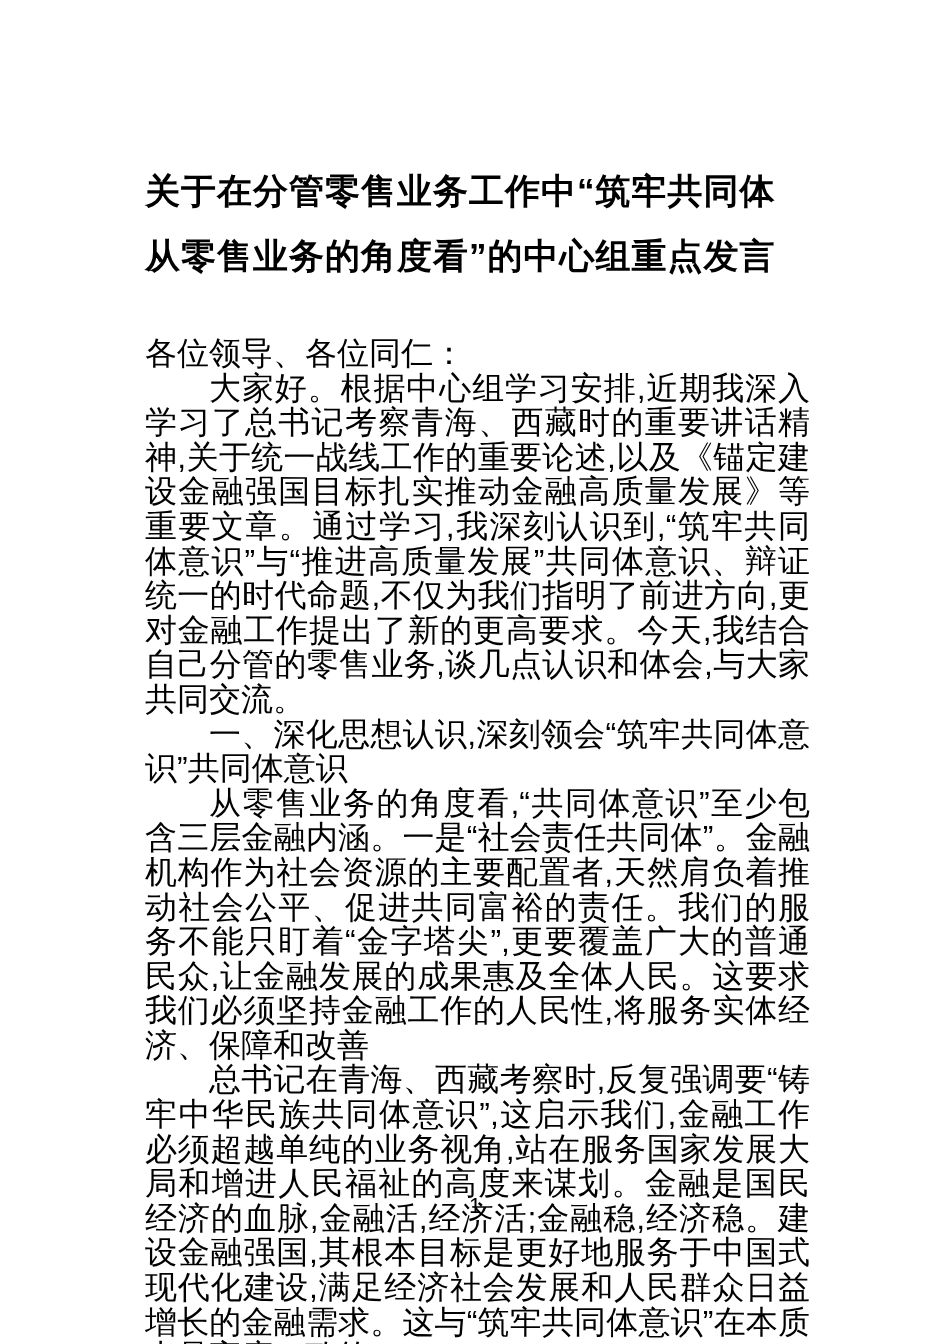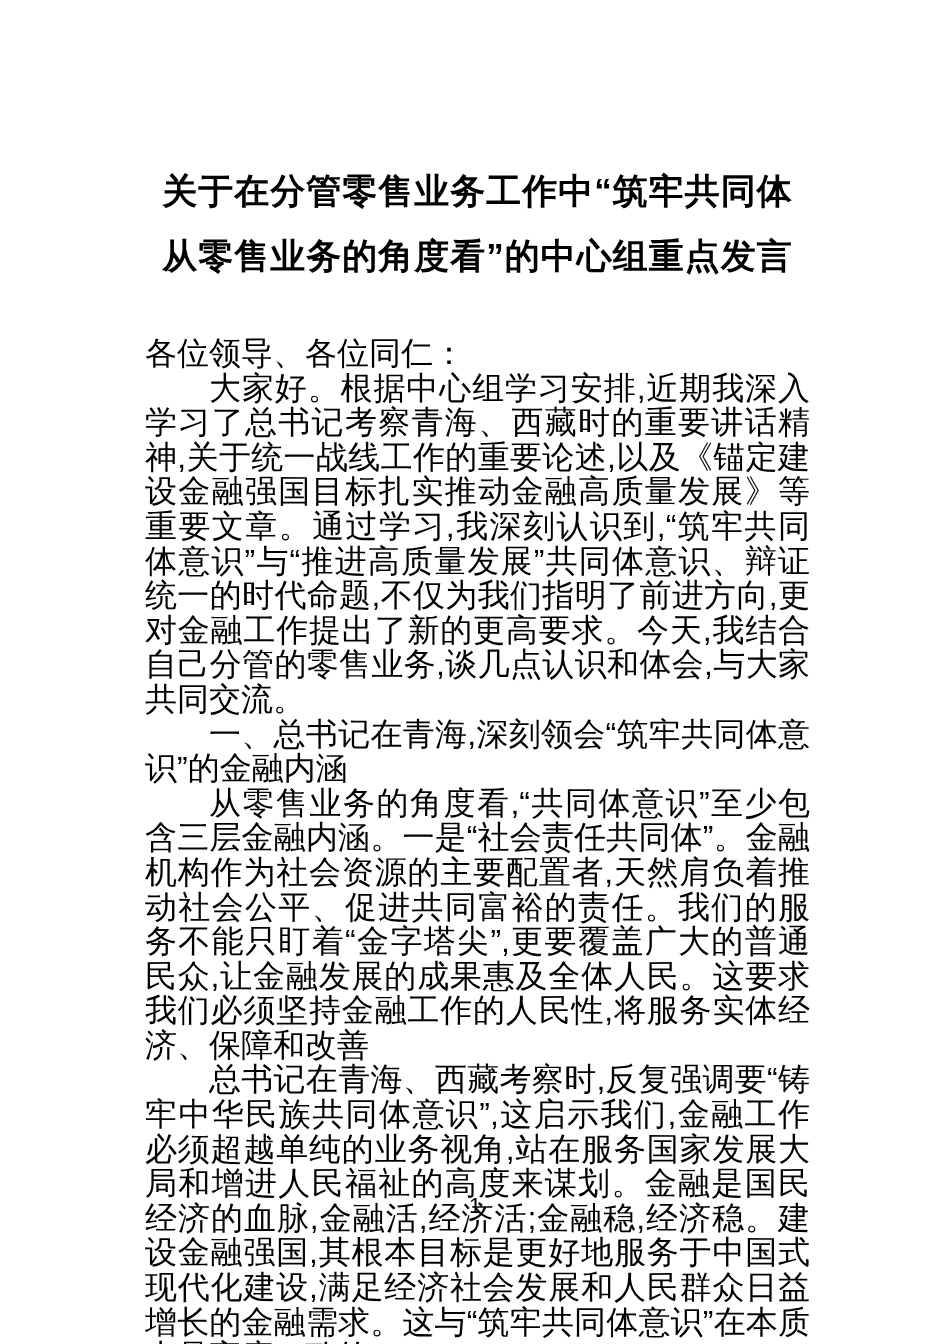--- a/index.html
+++ b/index.html
@@ -15,21 +15,21 @@
     box-sizing: border-box;
     padding: 158px 140px 0 145px;
     color: #000000;
     font-family: "Liberation Sans", sans-serif;
     overflow: hidden;
   }
   .doc-title {
     font-size: 35px;
     font-weight: 700;
     line-height: 65px;
-    text-align: center;
+    text-align: left;
     letter-spacing: 1px;
     margin: 0 0 48px 0;
   }
   .doc-title .title-line {
     display: block;
   }
   .doc-body {
     font-size: 32px;
     line-height: 34.6px;
     text-align: justify;
@@ -58,20 +58,20 @@
 <div class="page">
 
   <h1 class="doc-title">
     <span class="title-line">关于在分管零售业务工作中“筑牢共同体</span>
     <span class="title-line">从零售业务的角度看”的中心组重点发言</span>
   </h1>
 
   <div class="doc-body">
     <p>各位领导、各位同仁：</p>
     <p class="indent">大家好。根据中心组学习安排,近期我深入学习了总书记考察青海、西藏时的重要讲话精神,关于统一战线工作的重要论述,以及《锚定建设金融强国目标扎实推动金融高质量发展》等重要文章。通过学习,我深刻认识到,“筑牢共同体意识”与“推进高质量发展”共同体意识、辩证统一的时代命题,不仅为我们指明了前进方向,更对金融工作提出了新的更高要求。今天,我结合自己分管的零售业务,谈几点认识和体会,与大家共同交流。</p>
-    <p class="indent">一、总书记在青海,深刻领会“筑牢共同体意识”的金融内涵</p>
+    <p class="indent">一、深化思想认识,深刻领会“筑牢共同体意识”共同体意识</p>
     <p class="indent">从零售业务的角度看,“共同体意识”至少包含三层金融内涵。一是“社会责任共同体”。金融机构作为社会资源的主要配置者,天然肩负着推动社会公平、促进共同富裕的责任。我们的服务不能只盯着“金字塔尖”,更要覆盖广大的普通民众,让金融发展的成果惠及全体人民。这要求我们必须坚持金融工作的人民性,将服务实体经济、保障和改善</p>
     <p class="indent">总书记在青海、西藏考察时,反复强调要“铸牢中华民族共同体意识”,这启示我们,金融工作必须超越单纯的业务视角,站在服务国家发展大局和增进人民福祉的高度来谋划。金融是国民经济的血脉,金融活,经济活;金融稳,经济稳。建设金融强国,其根本目标是更好地服务于中国式现代化建设,满足经济社会发展和人民群众日益增长的金融需求。这与“筑牢共同体意识”在本质上是高度一致的。</p>
   </div>
 
   <div class="page-number">1</div>
 
 </div>
 
 </body></html>

